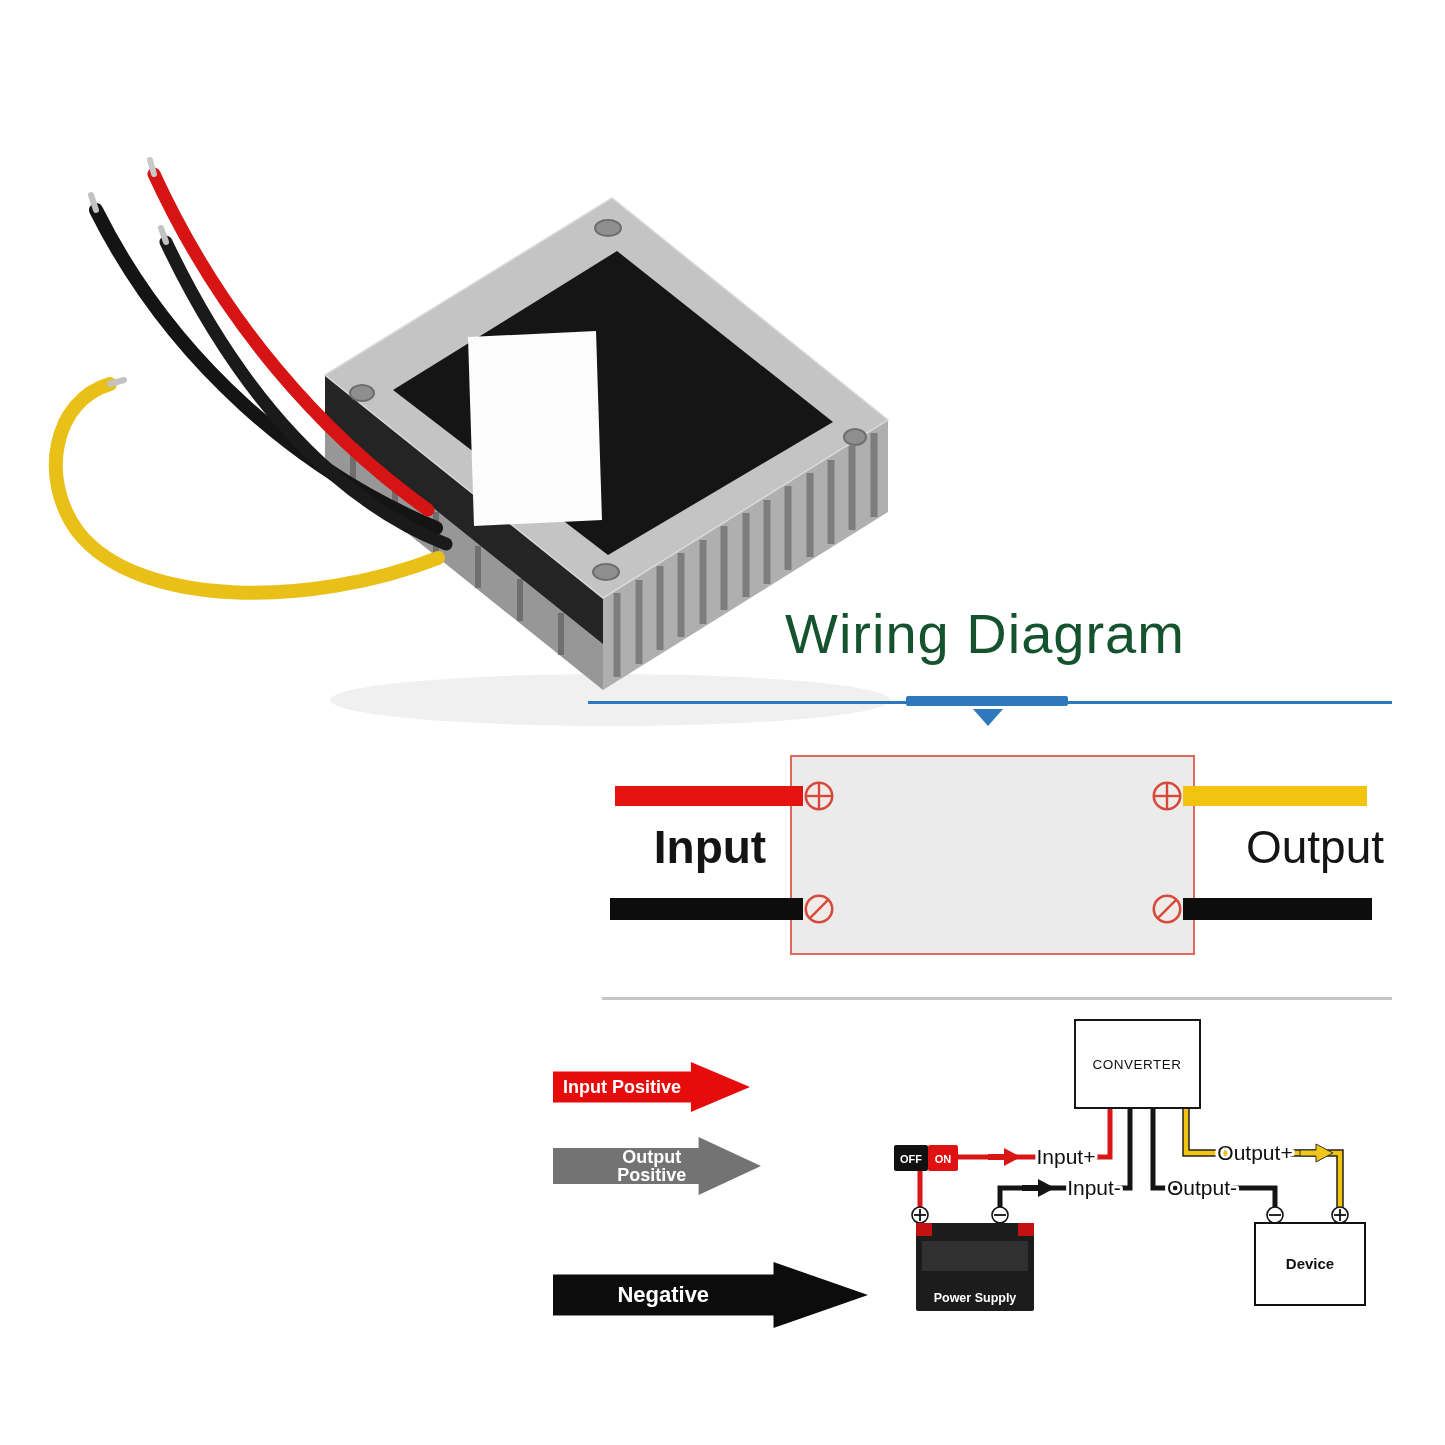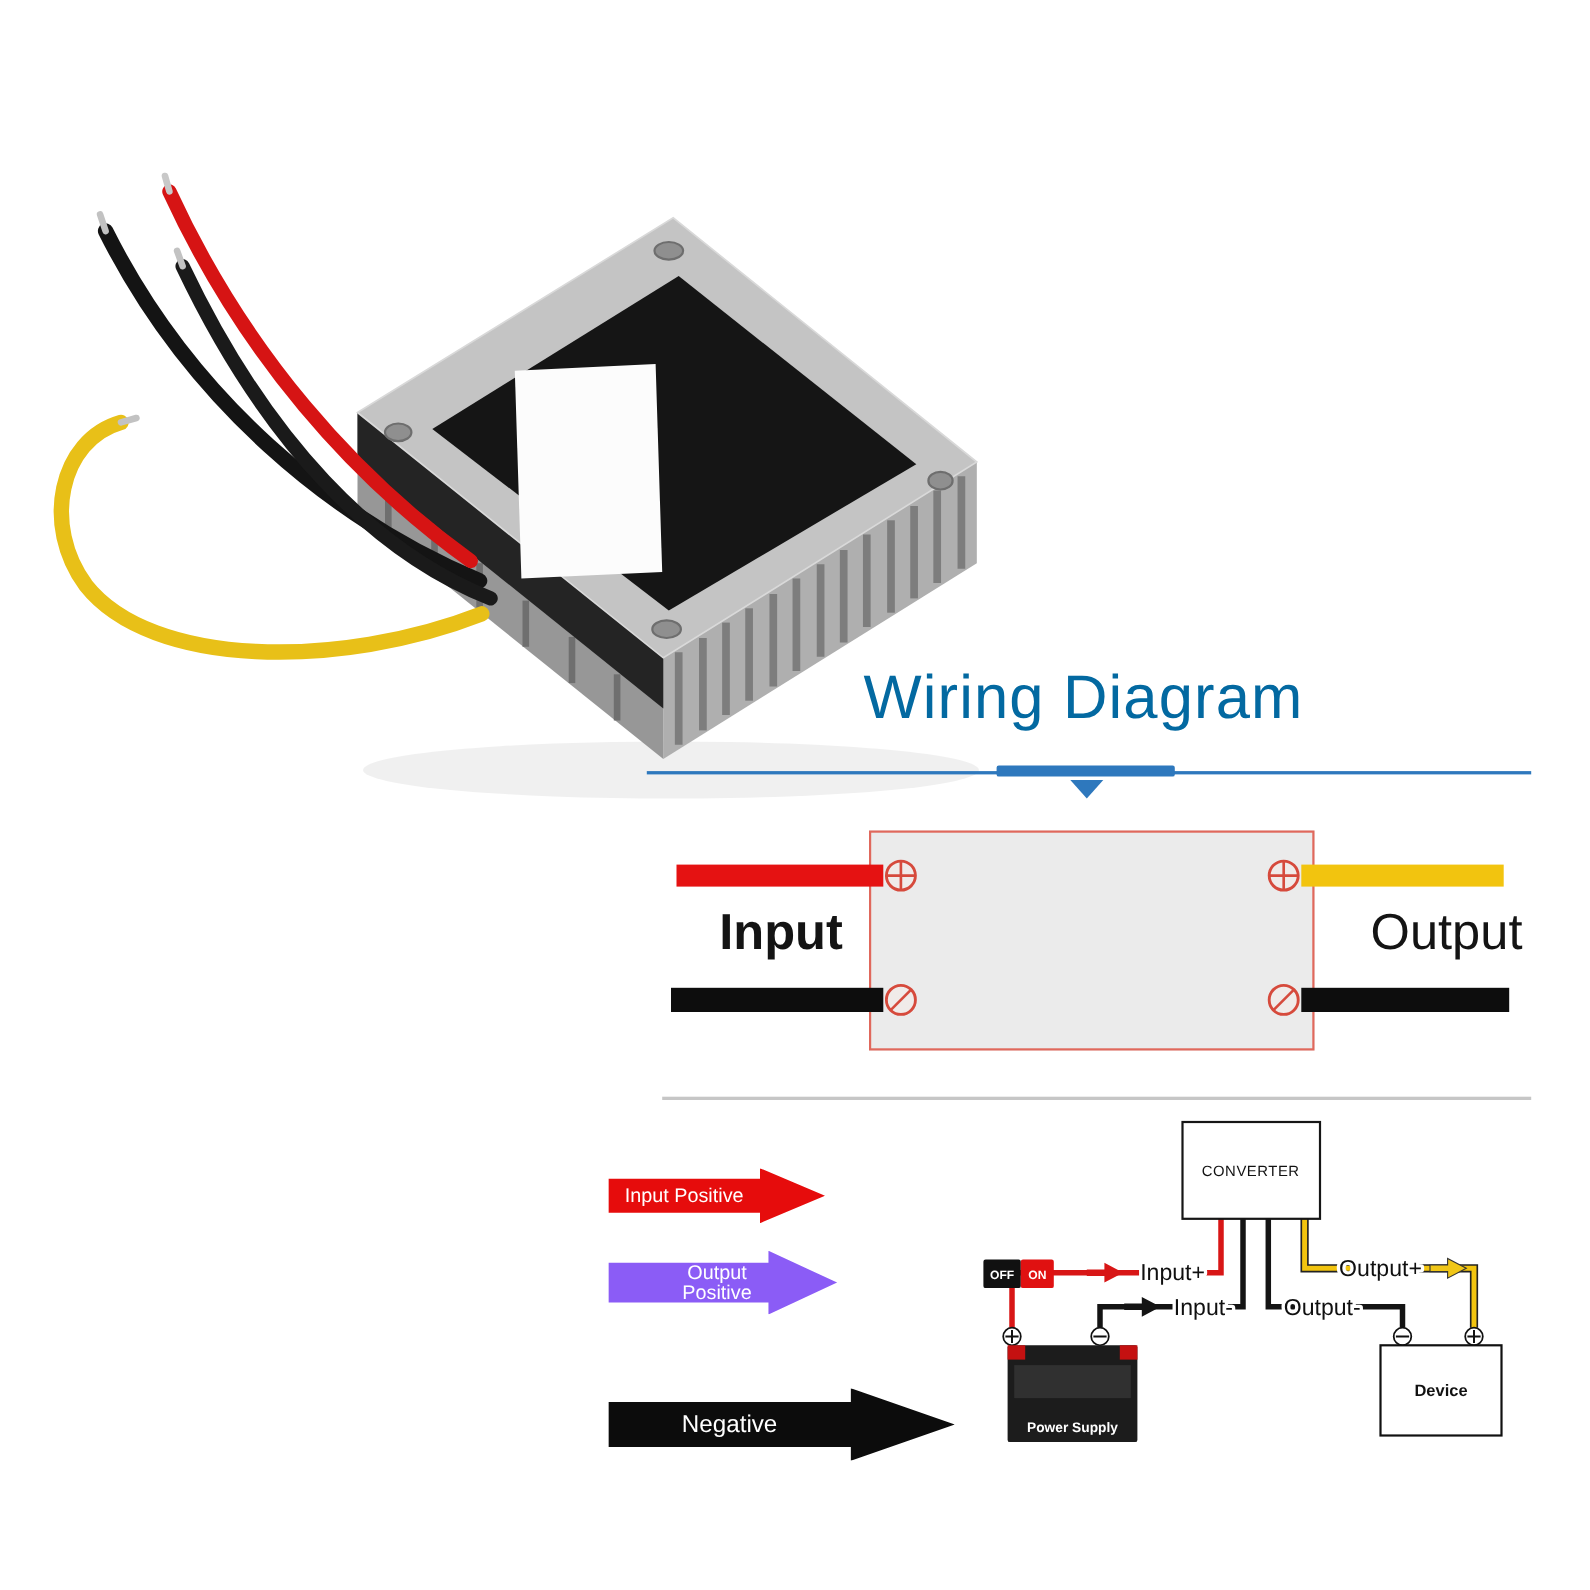--- a/index.html
+++ b/index.html
@@ -7,21 +7,21 @@
   .canvas {
     position:relative; width:1445px; height:1445px; background:#ffffff;
     font-family:"Liberation Sans", sans-serif; overflow:hidden;
   }
   .abs { position:absolute; }
   .group { position:absolute; inset:0; }
 
   
   .main-title {
     position:absolute; left:735px; top:601px; width:500px;
-    text-align:center; font-size:56px; font-weight:500; color:#0369a1;
+    text-align:center; font-size:56px; font-weight:500; color:#14532d;
     letter-spacing:1px;
   }
 
   
   .blue-thin { position:absolute; left:588px; top:701px; width:804px; height:3px; background:#2e78bd; }
   .blue-thick { position:absolute; left:906px; top:696px; width:162px; height:10px; background:#2e78bd; border-radius:2px; }
   .blue-arrow {
     position:absolute; left:973px; top:709px; width:0; height:0;
     border-left:15px solid transparent; border-right:15px solid transparent;
     border-top:17px solid #2e78bd;
@@ -42,24 +42,24 @@
 
   
   .gray-divider { position:absolute; left:602px; top:997px; width:790px; height:3px; background:#c6c6c6; }
 
   
   .legend-arrow {
     position:absolute; display:flex; align-items:center;
     clip-path: polygon(0 19%, 70% 19%, 70% 0, 100% 50%, 70% 100%, 70% 81%, 0 81%);
   }
   .legend-arrow span {
-    width:70%; text-align:center; color:#ffffff; font-weight:normal; line-height:1;
+    width:70%; text-align:center; color:#ffffff; font-weight:bold; line-height:1;
   }
   .arrow-red    { background:#e60c0c; }
-  .arrow-yellow { background:#8b5cf6;padding-left:40px; }
+  .arrow-yellow { background:#737373;padding-left:40px; }
   .arrow-black  { background:#0c0c0c; }
 
   
   svg text { font-family:"Liberation Sans", sans-serif; }
   .halo { paint-order: stroke; stroke:#ffffff; stroke-width:6px; stroke-linejoin:round; }
   .lbl { font-size:21px; fill:#101010; }
   .w-red    { stroke:#d81616; stroke-width:5; fill:none; }
   .w-black  { stroke:#141414; stroke-width:5; fill:none; }
   .w-yellow-outline { stroke:#222222; stroke-width:7.5; fill:none; }
   .w-yellow { stroke:#f2c40f; stroke-width:4.5; fill:none; }

